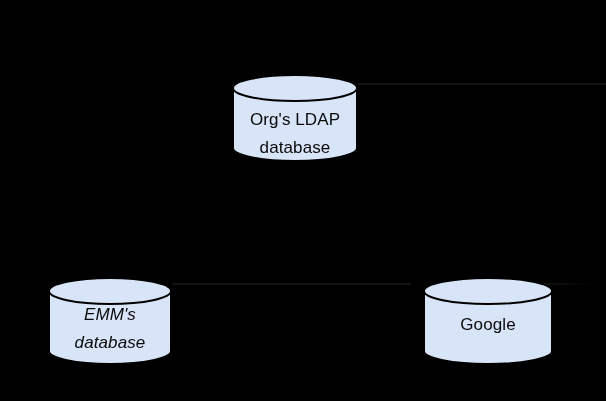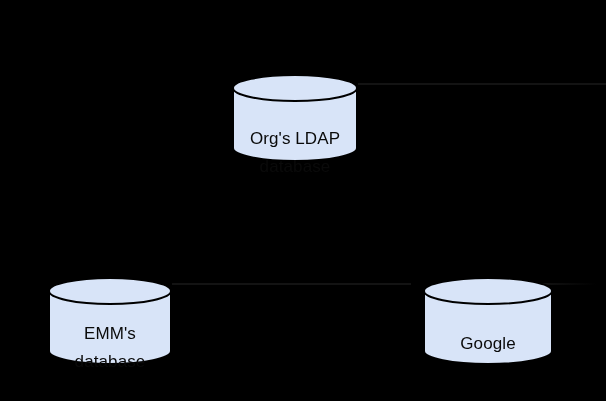--- a/index.html
+++ b/index.html
@@ -28,37 +28,36 @@
     stroke: var(--cylinder-stroke);
     stroke-width: 2;
   }
   .label {
     position: absolute; left: 0; right: 0;
     text-align: center;
     font-size: 17px;
     line-height: 28px;
     color: var(--label-text);
     letter-spacing: 0.1px;
-    margin-top: 19px;
   }
   .label span { display: block; }
   .connector {
     position: absolute;
     height: 2px;
     background: var(--connector-line);
   }
   .connector.fade {
     background: linear-gradient(to right, var(--connector-line) 0%, rgba(19,19,19,0) 85%);
   }
   
   #node-ldap   { left: 232px; top: 74px;  width: 126px; height: 88px; }
   #node-emm    { left: 48px;  top: 277px; width: 124px; height: 88px; }
   #node-google { left: 423px; top: 277px; width: 130px; height: 88px; text-decoration: underline; }
   #node-ldap .label   { top: 32px; }
-  #node-emm .label    { top: 24px; }
+  #node-emm .label    { top: 24px; font-style: italic; }
   #node-google .label { top: 34px; }
   
   #connector-ldap-right { left: 358px; top: 83px;  width: 248px; }
   #connector-emm-google { left: 172px; top: 283px; width: 239px; }
   #connector-google-right { left: 541px; top: 283px; width: 65px; }
 </style>
 </head>
 <body>
 
 <div class="canvas">

